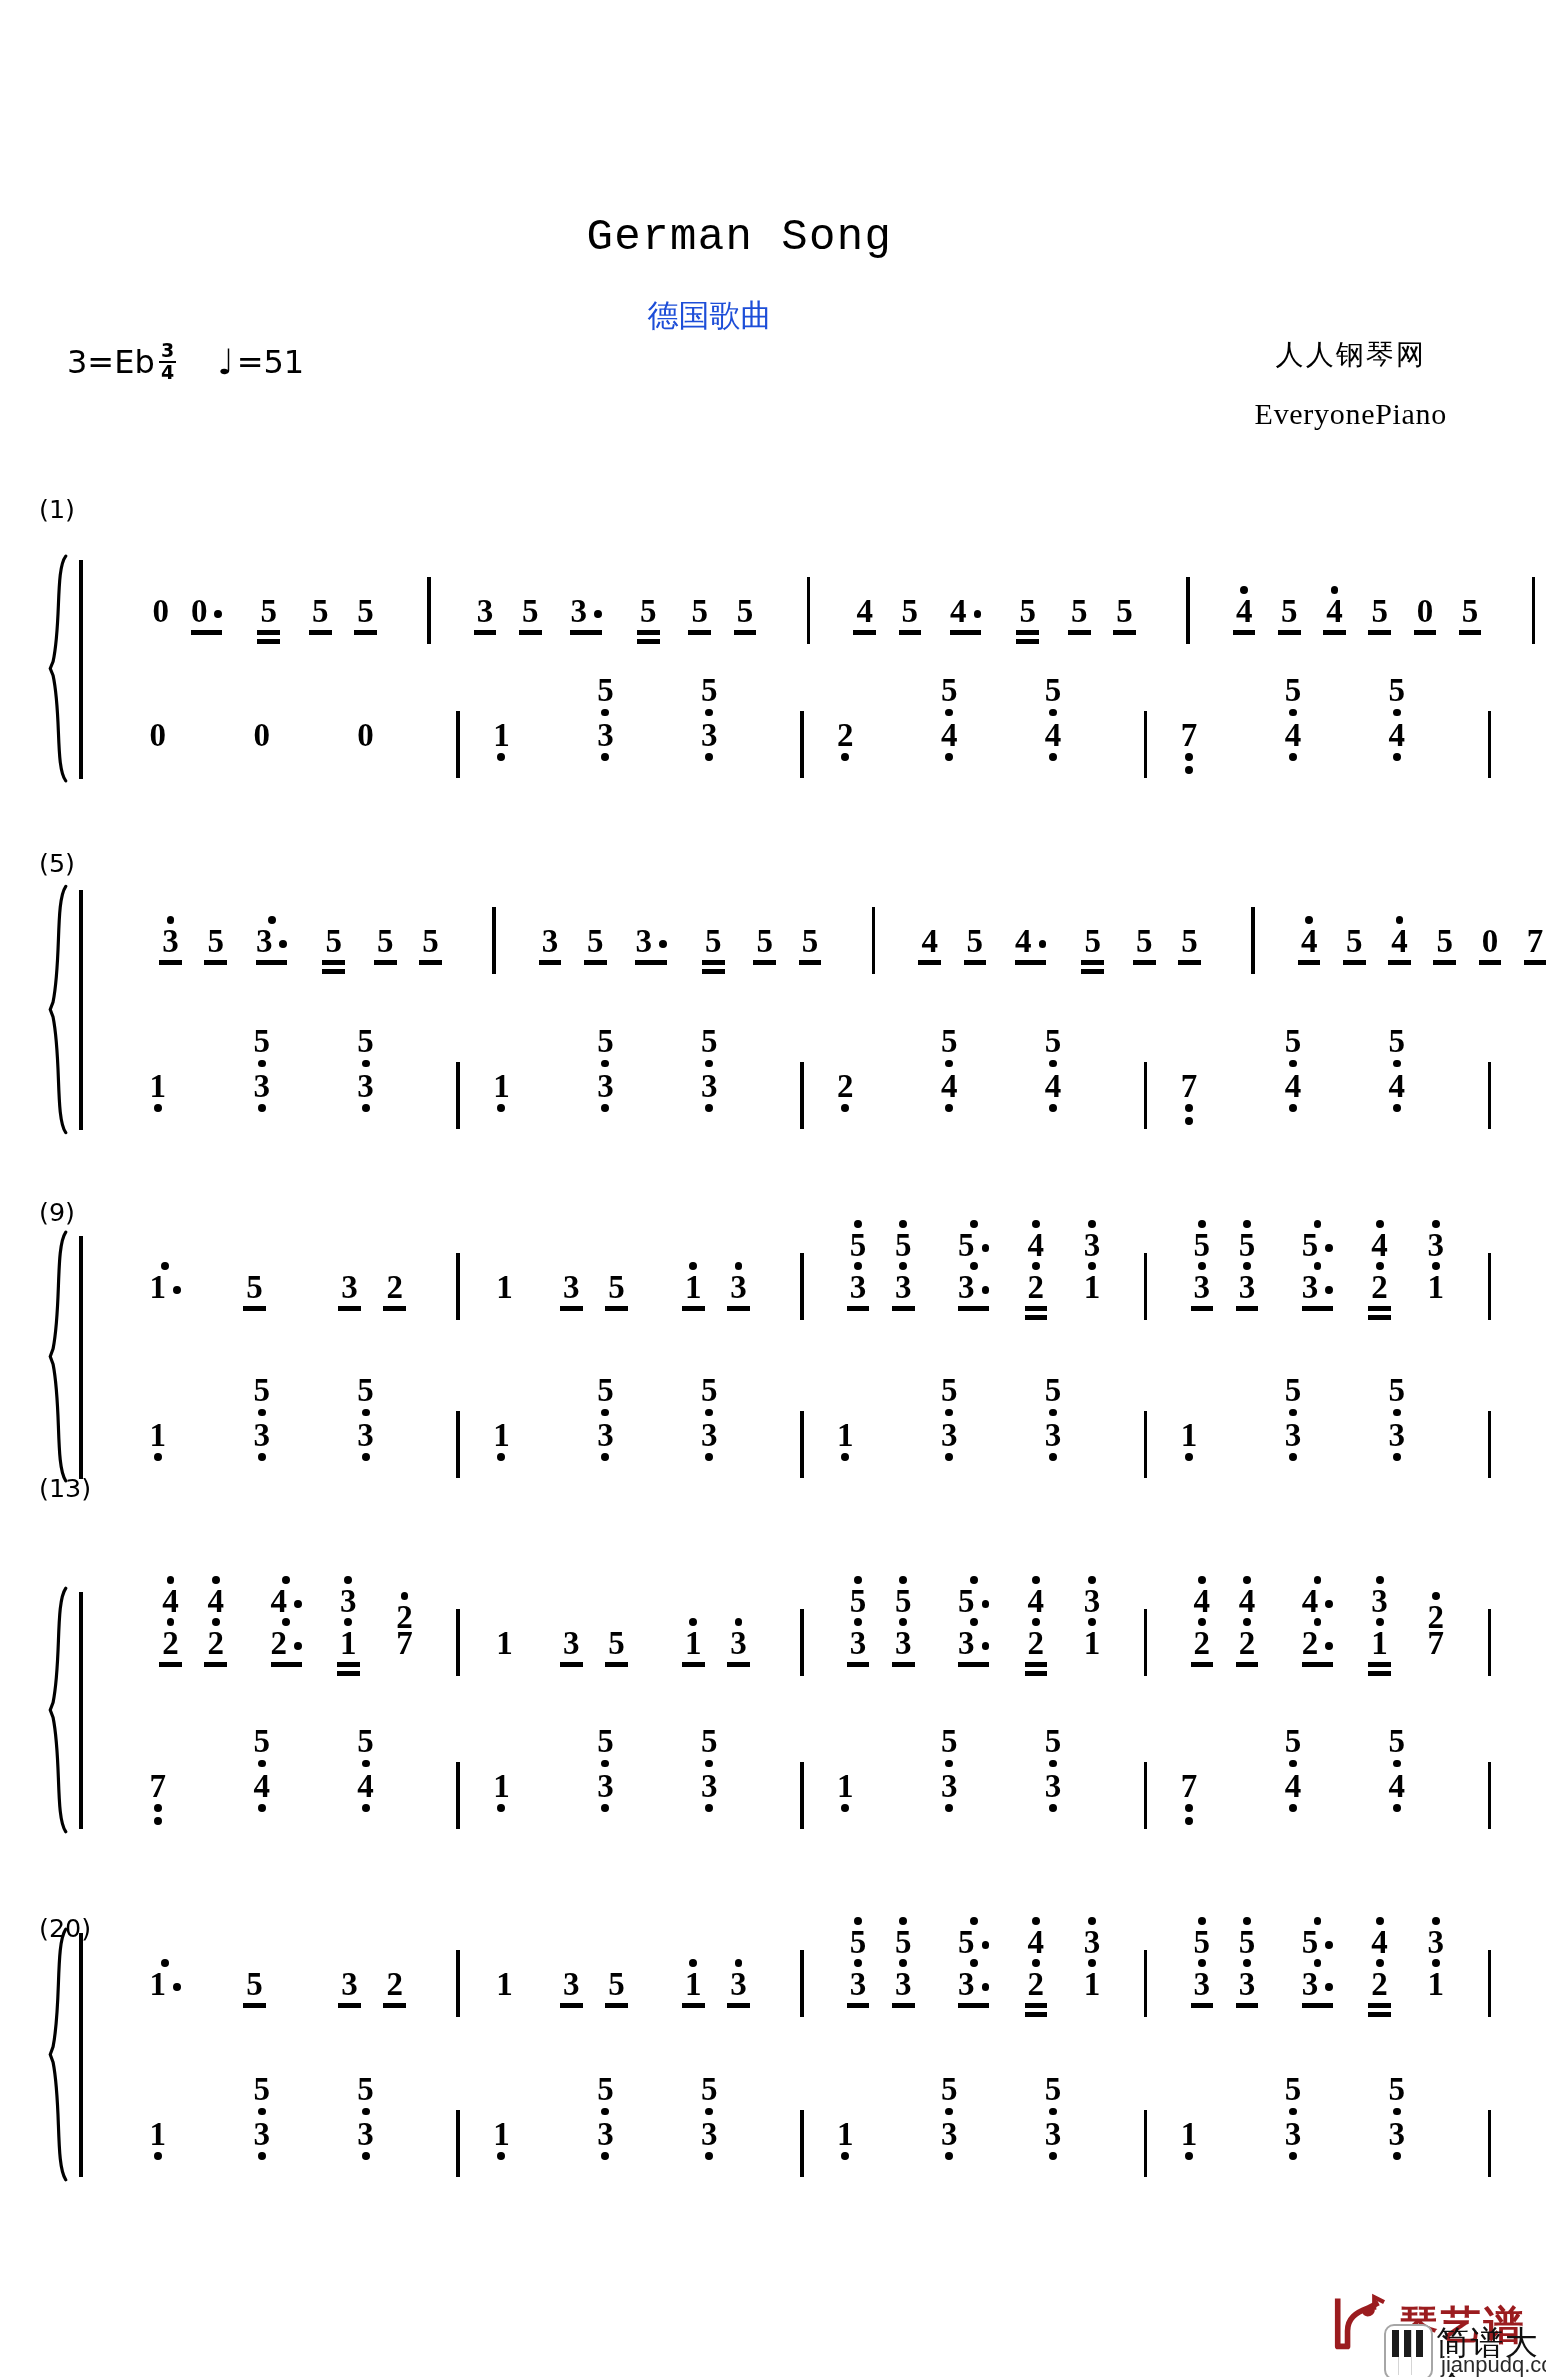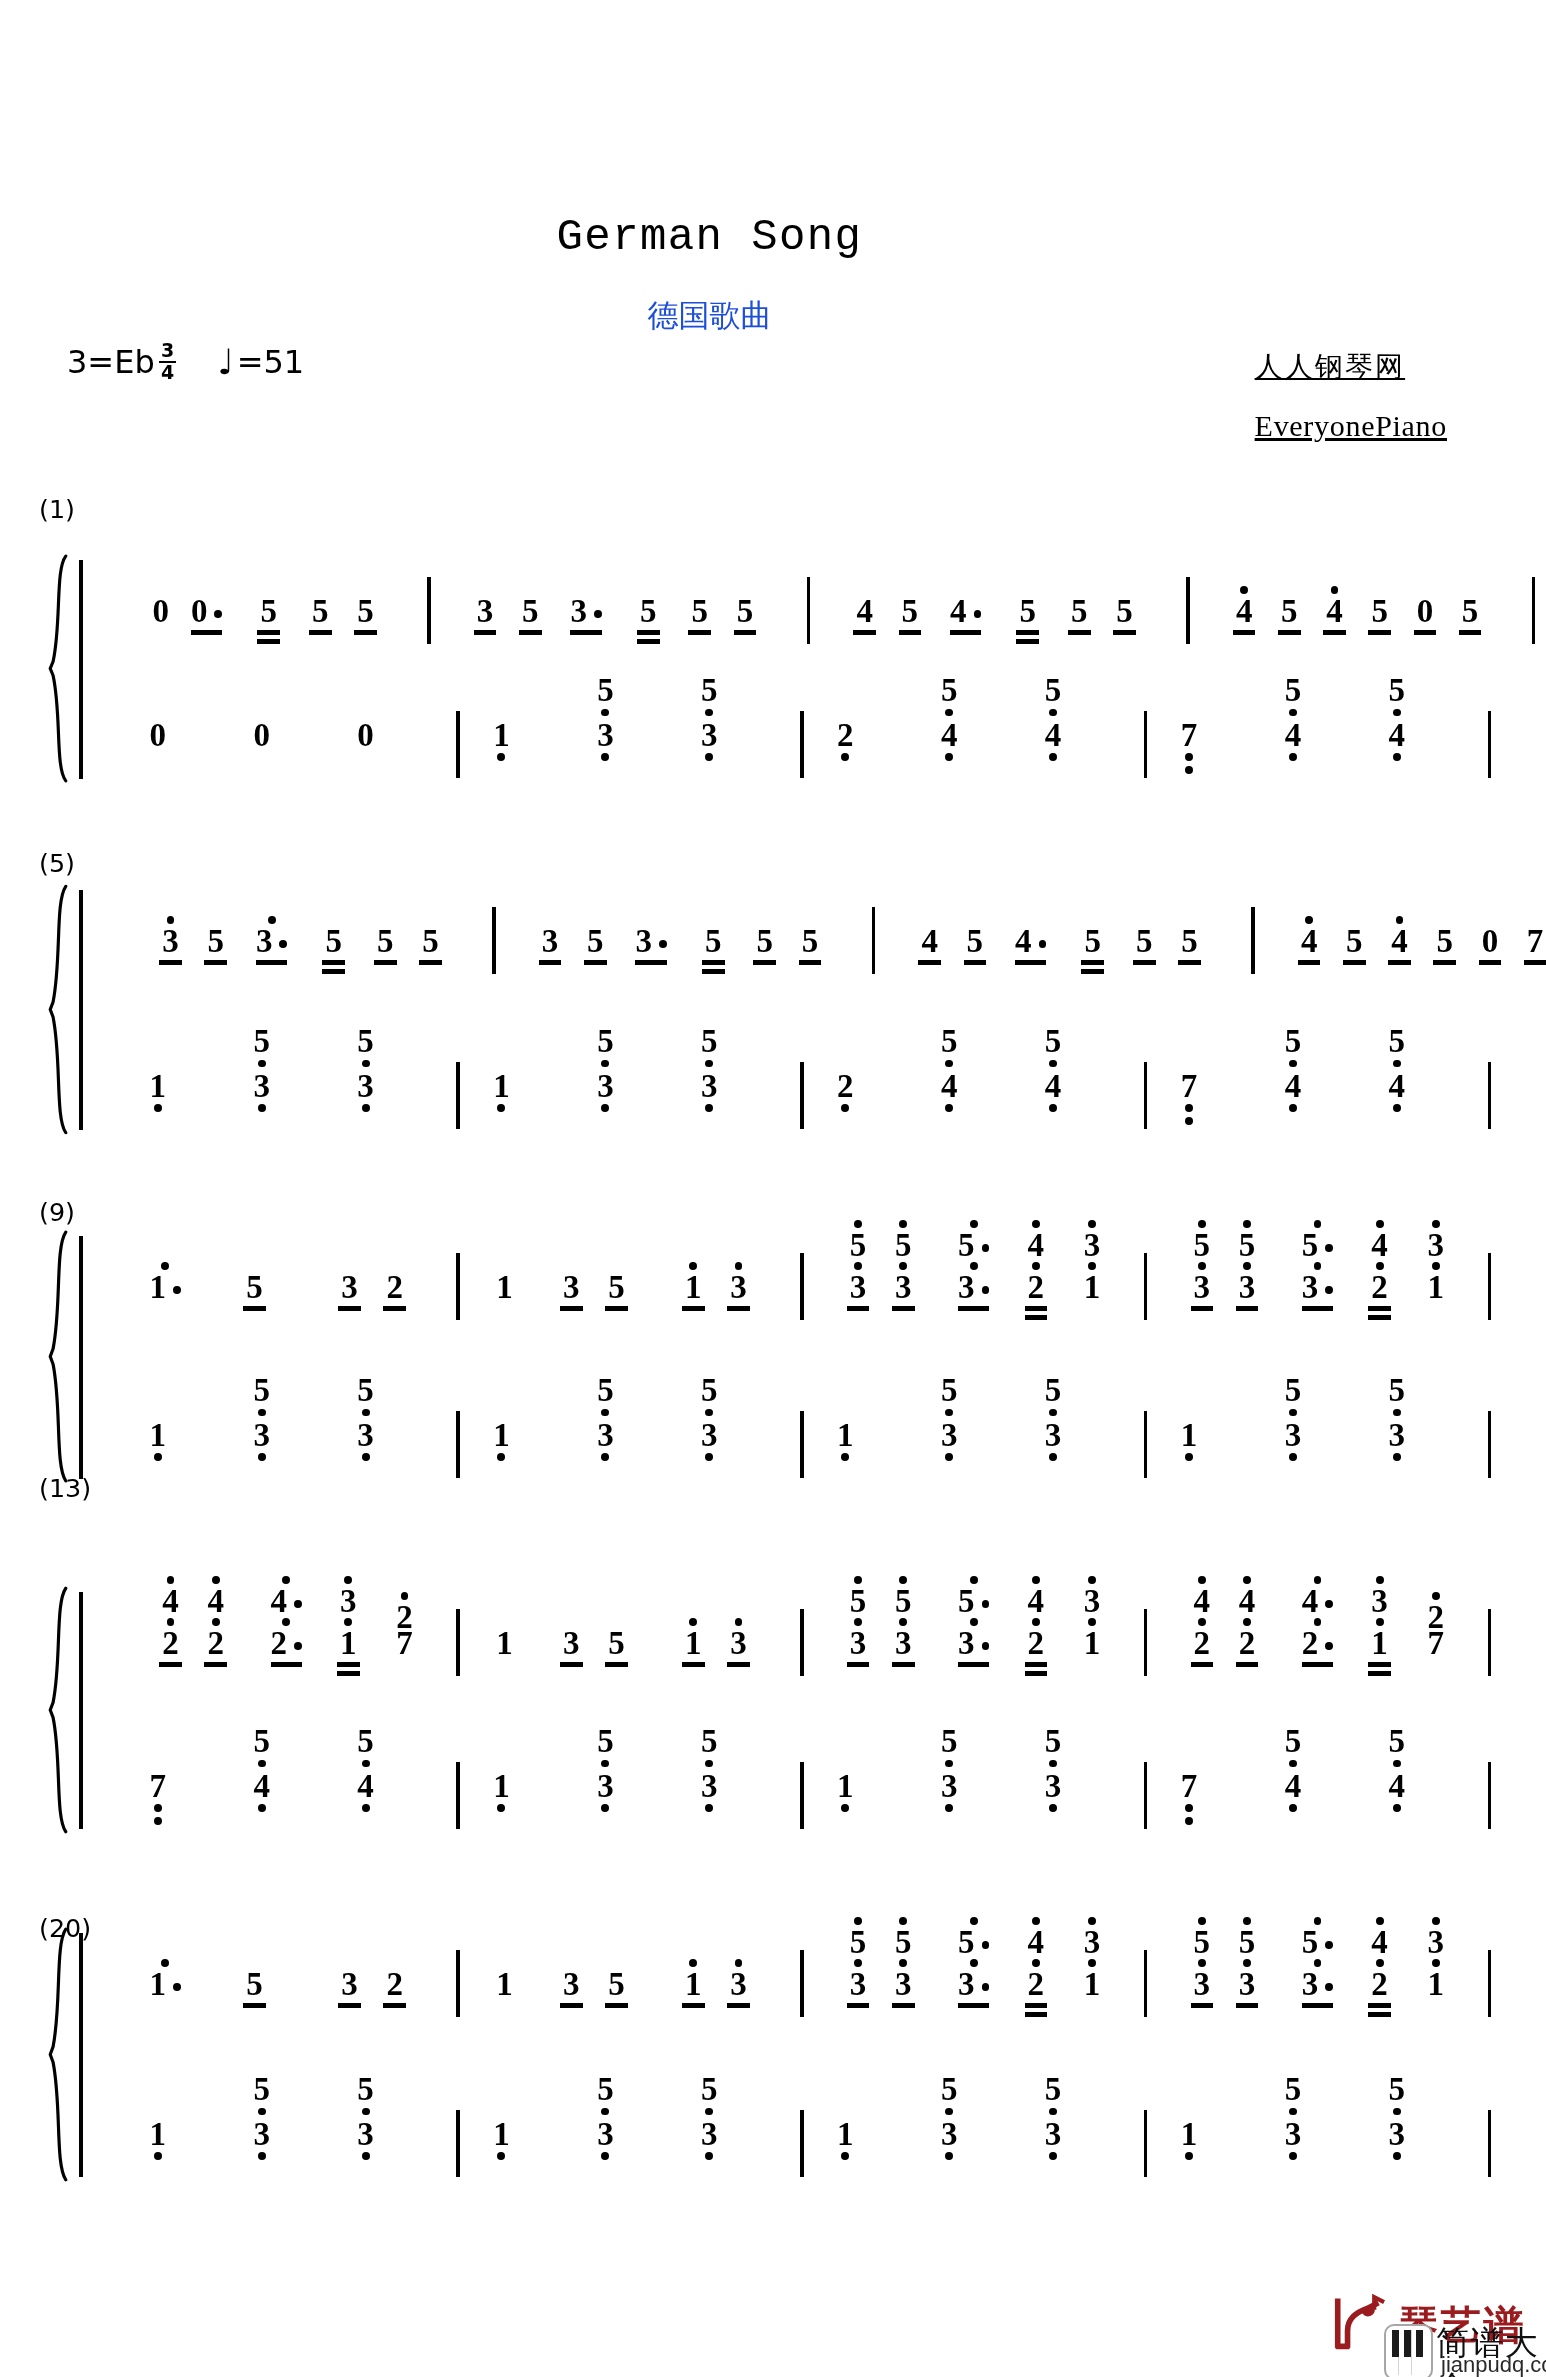--- a/index.html
+++ b/index.html
@@ -1,31 +1,31 @@
 <!DOCTYPE html>
 <html style="font-size:11.3px"><head>
 <meta charset="utf-8">
 <style>
   html,body{margin:0;padding:0;}
   body{width:1547px;height:2377px;position:relative;background:#fff;overflow:hidden;
        font-family:"Liberation Sans", sans-serif;}
   .abs{position:absolute;}
   .title{top:212px;left:0;width:1419px;text-align:center;
          font-family:"Liberation Mono","DejaVu Sans Mono",monospace;
-         font-size:44px;letter-spacing:1.4px;color:#000;}
+         font-size:44px;letter-spacing:1.4px;color:#000;padding-left:30px;}
   .subtitle{top:295px;left:0;width:1419px;text-align:center;
          font-family:"Liberation Serif","DejaVu Serif",serif;font-size:31px;color:#1d4ed8;}
   .keyline{top:335px;left:67px;display:flex;align-items:center;height:54px;
          font-family:"DejaVu Sans",sans-serif;font-size:32px;color:#000;}
   .frac{display:inline-flex;flex-direction:column;align-items:center;margin-left:4.2px;
         font-size:19px;font-weight:bold;line-height:1.05;}
   .frac .num{border-bottom:2.1px solid #000;padding:0 2.1px;}
   .tempo{display:inline-flex;align-items:center;margin-left:41px;}
   .tnote{font-size:35px;margin-right:2.8px;}
-  .credits{top:348px;right:100px;text-align:left;color:#000;text-decoration:underline;}
+  .credits{top:336px;right:100px;text-align:center;color:#000;}
   .credit-cn{font-family:"Liberation Serif","DejaVu Serif",serif;font-size:28px;letter-spacing:2.1px;}
   .credit-en{font-family:"Liberation Serif","DejaVu Serif",serif;font-size:30px;margin-top:22.6px;letter-spacing:0.7px;}
 
   .syslabel{position:absolute;left:39px;font-family:"DejaVu Sans",sans-serif;
             font-size:25.4px;color:#000;}
   .system{position:absolute;left:42px;width:1449px;}
   .line{position:absolute;left:74px;right:0;display:flex;align-items:flex-end;}
   .measure{flex:1 1 0;display:flex;justify-content:space-between;align-items:flex-end;}
   .measure.rh{padding:0 39px 0 32px;}
   .measure.lh{padding:0 81px 0 32px;}

